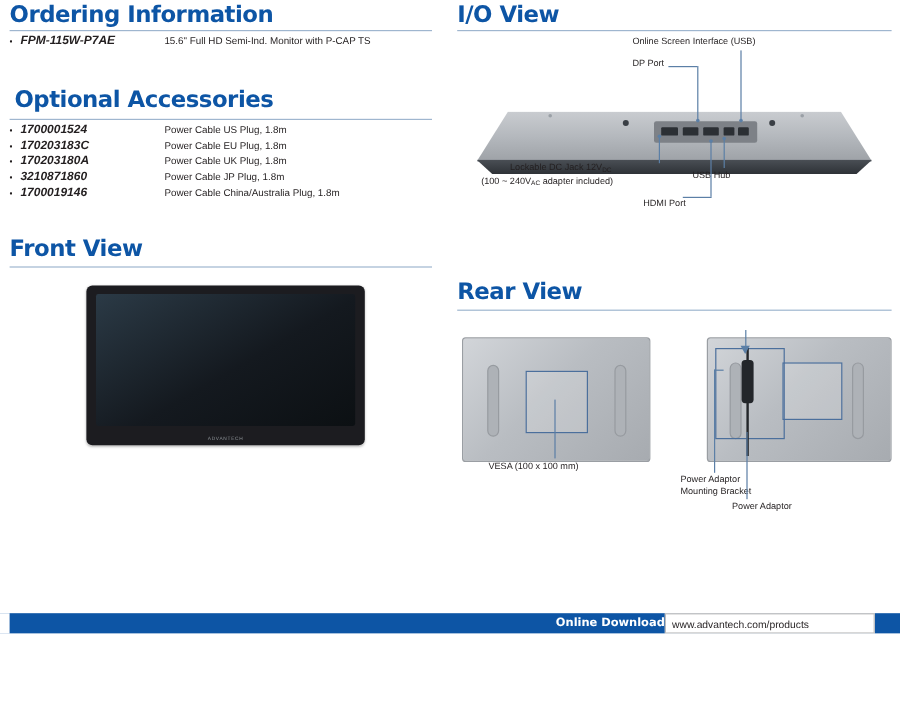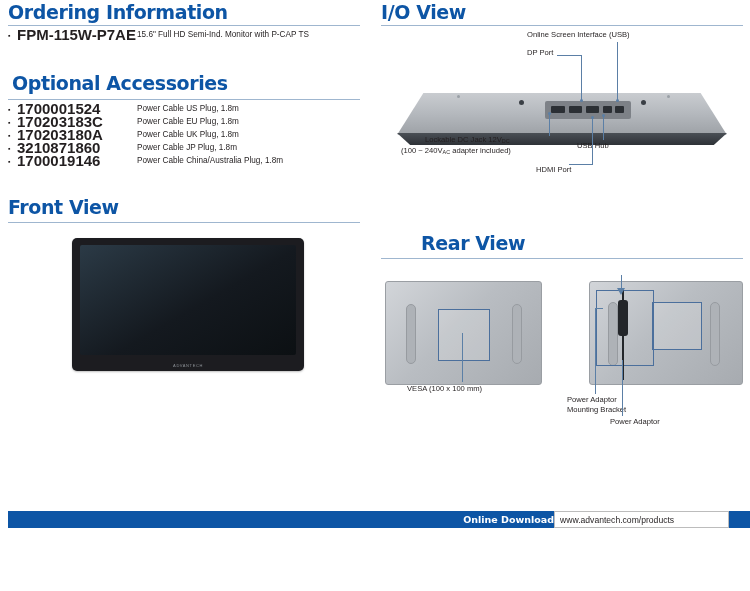--- a/index.html
+++ b/index.html
@@ -42,21 +42,22 @@
   }
   .spec-row .bullet {
     width: 9px;
     color: #231f20;
     font-size: 7px;
     line-height: 13px;
   }
   .spec-row .pn {
     width: 120px;
     font-weight: bold;
-    font-size: 15px;
+    font-size: 10px;
+    font-style: italic;
   }
   .spec-row .desc {
     flex: 1;
     font-size: 8.2px;
   }
 
   
   #ordering-title { position: absolute; left: 8px; top: 1px; }
   #ordering-rule  { position: absolute; left: 8px; top: 25px; width: 352px; }
   #ordering-list  { position: absolute; left: 8px; top: 29px; width: 352px; }
@@ -64,21 +65,21 @@
   #accessories-title { position: absolute; left: 12px; top: 72px; }
   #accessories-rule  { position: absolute; left: 8px; top: 99px; width: 352px; }
   #accessories-list  { position: absolute; left: 8px; top: 103px; width: 352px; }
 
   #frontview-title { position: absolute; left: 8px; top: 196px; }
   #frontview-rule  { position: absolute; left: 8px; top: 222px; width: 352px; }
 
   #ioview-title { position: absolute; left: 381px; top: 1px; }
   #ioview-rule  { position: absolute; left: 381px; top: 25px; width: 362px; }
 
-  #rearview-title { position: absolute; left: 381px; top: 232px; margin-left: 40px; }
+  #rearview-title { position: absolute; left: 381px; top: 232px; }
   #rearview-rule  { position: absolute; left: 381px; top: 258px; width: 362px; }
 
   
   .front-monitor {
     position: absolute;
     left: 72px;
     top: 238px;
     width: 232px;
     height: 133px;
     background: #1c1c20;

